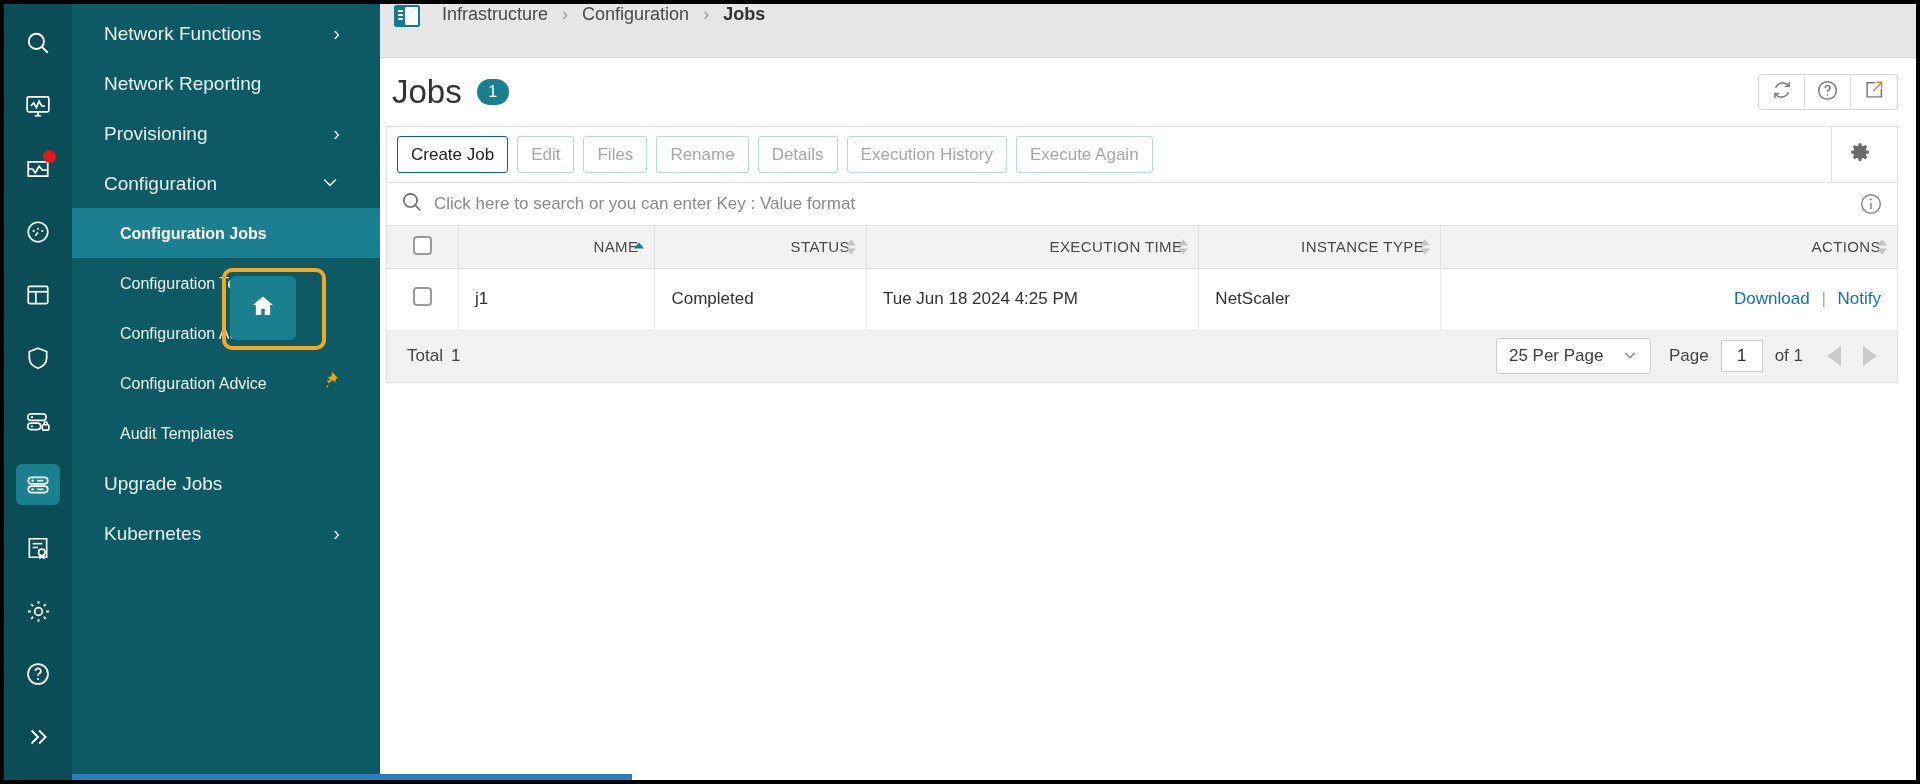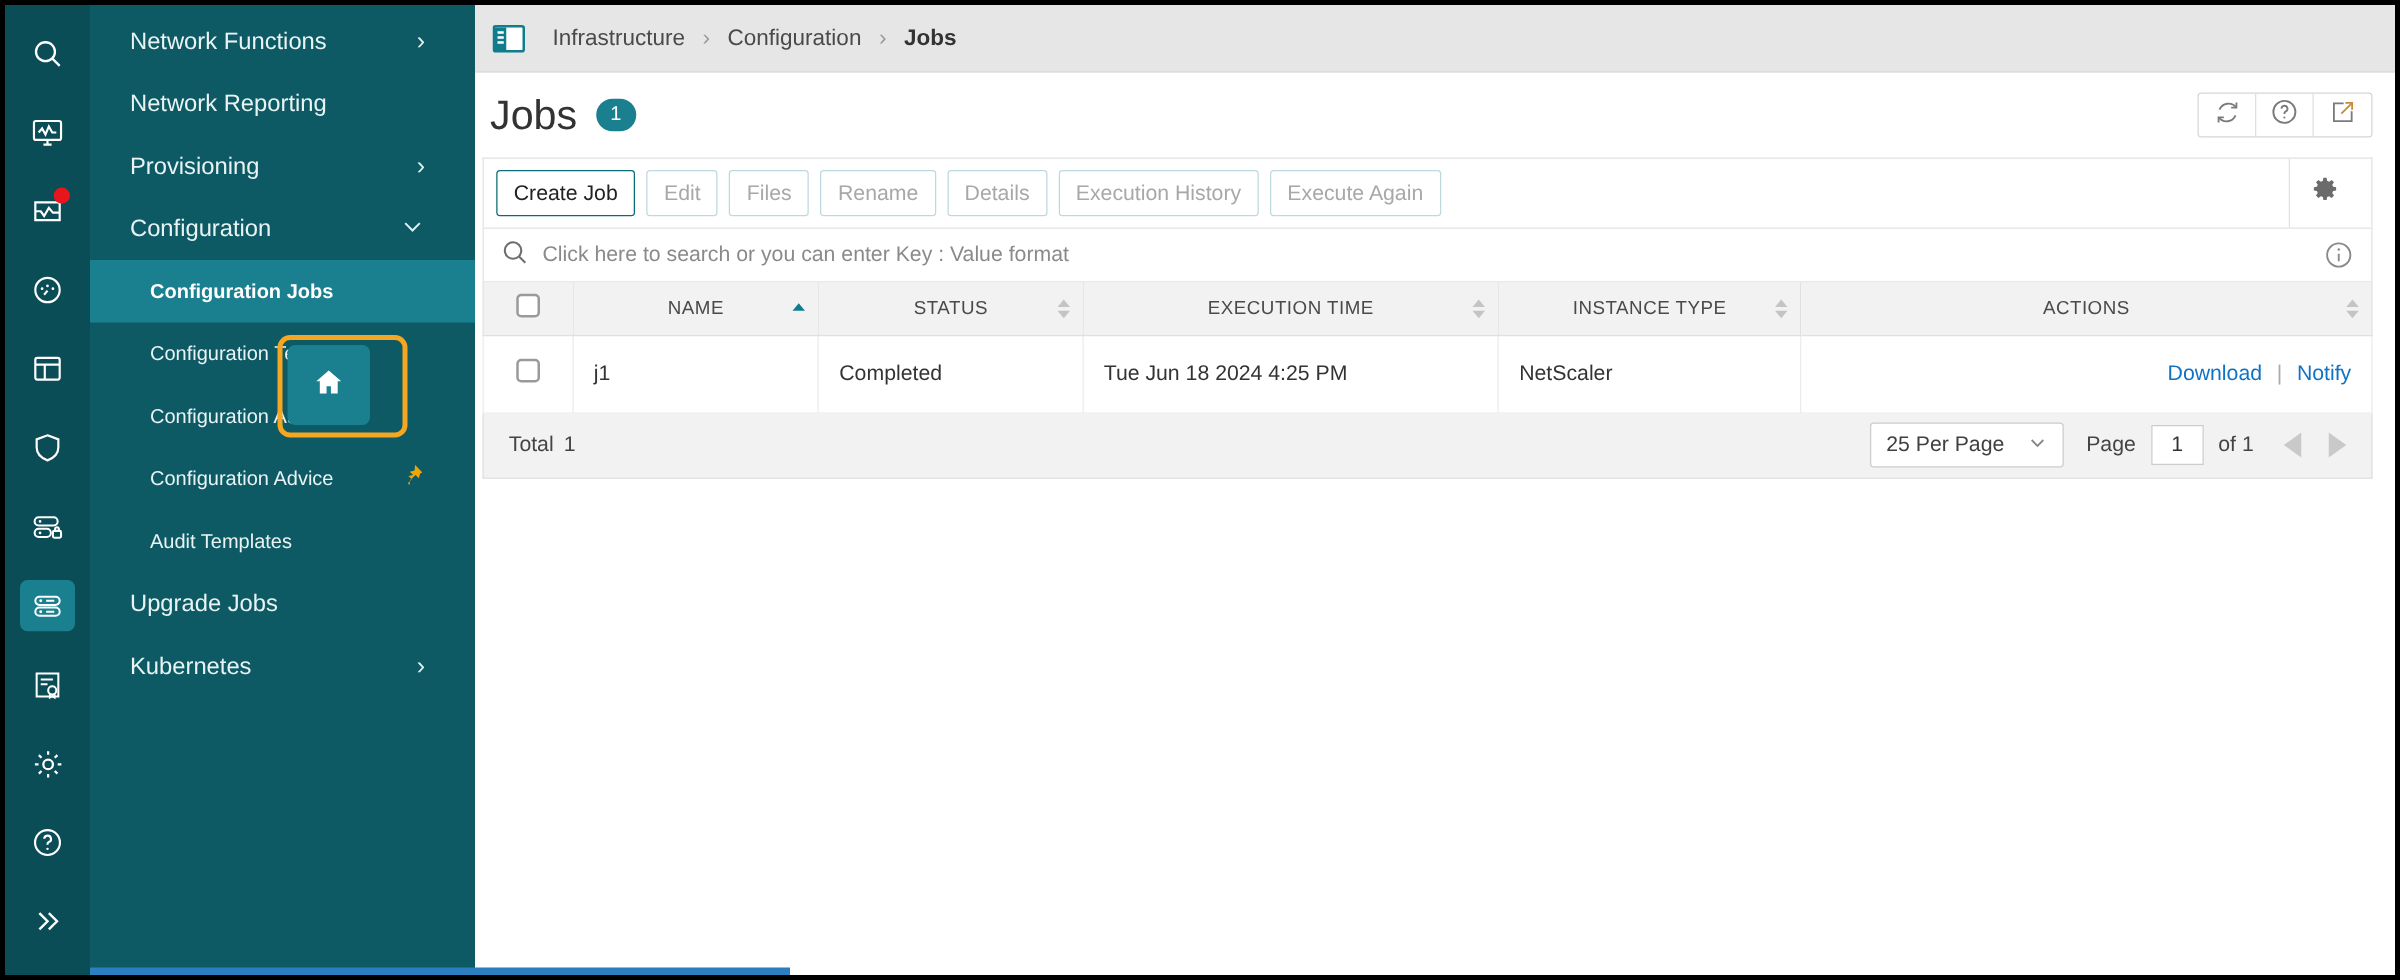--- a/index.html
+++ b/index.html
@@ -91,21 +91,21 @@
     z-index: 9;
   }
 
   
   .main {
     position: absolute; left: 376px; top: 0; right: 0; bottom: 0;
     background: #ffffff;
   }
   .breadcrumb-bar {
     height: 54px; background: #e6e6e6;
-    display: flex; align-items: center; padding-left: 14px;
+    display: flex; align-items: flex-start; padding-left: 14px;
     border-bottom: 1px solid #dadada;
   }
   .bc-icon { margin-right: 22px; display:flex; }
   .bc-link { font-size: 18px; color: #4a4a4a; }
   .bc-sep { font-size: 18px; color: #9a9a9a; margin: 0 14px; }
   .bc-current { font-size: 18px; color: #333333; font-weight: bold; }
 
   .page-head {
     height: 68px;
     display: flex; align-items: center;
@@ -192,21 +192,21 @@
     table-layout: fixed;
   }
   table.grid th {
     background: #f2f2f2;
     border: 1px solid #e0e0e0;
     border-top: none;
     height: 42px;
     font-size: 15px; font-weight: normal;
     color: #4a4a4a;
     letter-spacing: .4px;
-    text-align: center;
+    text-align: right;
     padding: 0 16px;
     position: relative;
   }
   table.grid th.chk, table.grid td.chk {
     width: 72px; text-align: center; padding: 0;
   }
   .sorter {
     position: absolute; right: 10px; top: 50%;
     transform: translateY(-50%);
     display: flex; flex-direction: column; line-height: 0;

